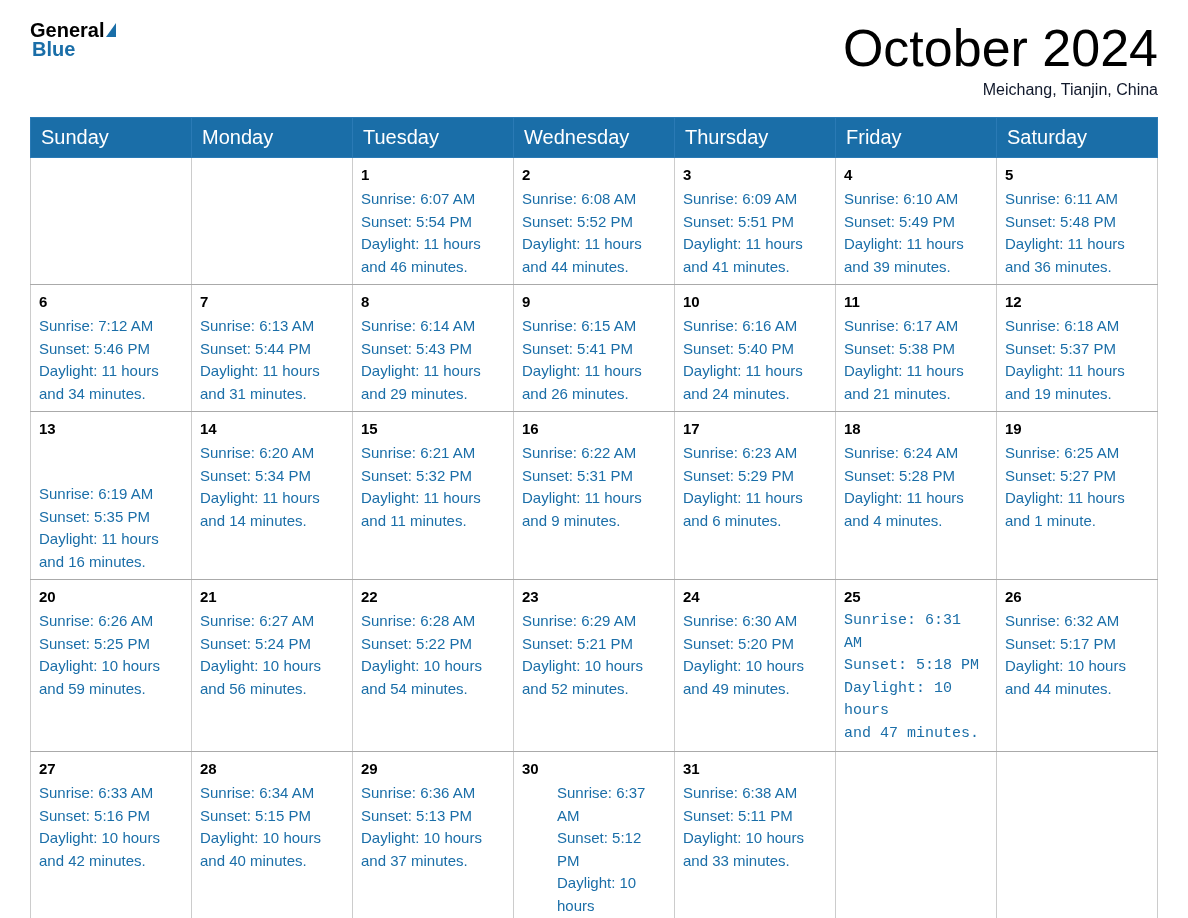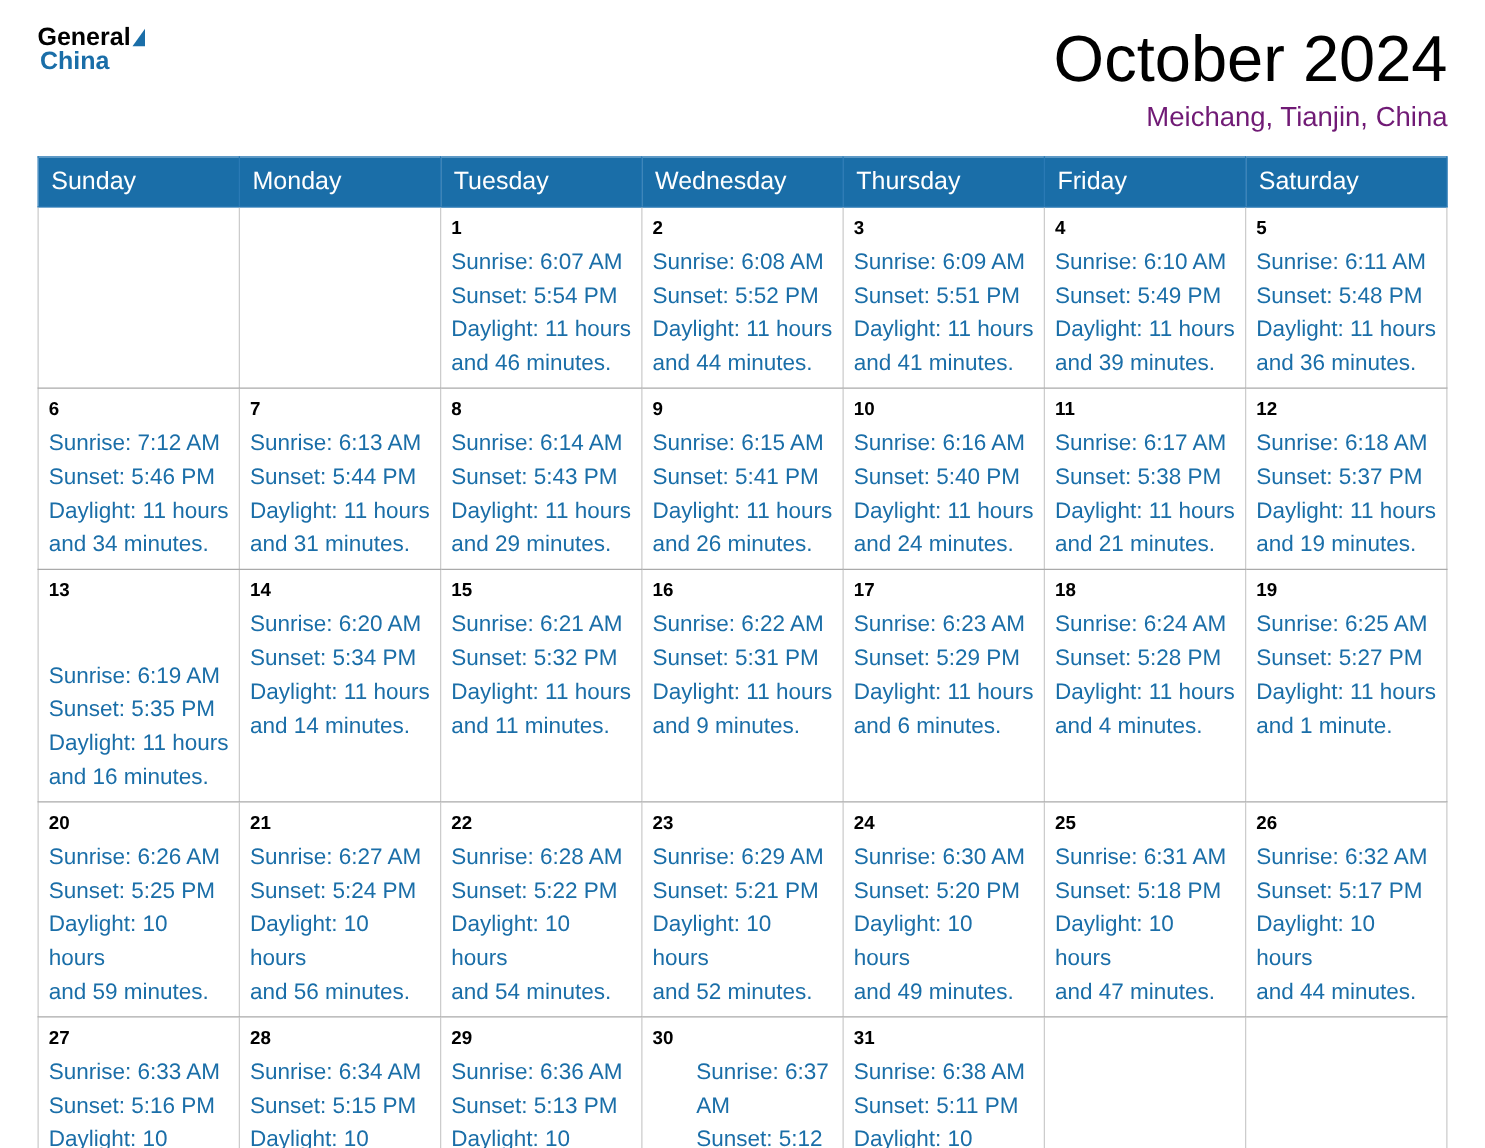--- a/index.html
+++ b/index.html
@@ -46,23 +46,23 @@
     .title-area {
       text-align: right;
     }
     .title-area h1 {
       font-size: 52px;
       font-weight: normal;
       color: #000;
       line-height: 1.1;
     }
     .title-area h2 {
-      font-size: 22px;
+      font-size: 16px;
       font-weight: normal;
-      color: #701a75;
+      color: #0f172a;
       margin-top: 4px;
     }
     .calendar {
       width: 100%;
       border-collapse: collapse;
       border: 1px solid #2a7ab5;
     }
     .calendar th {
       background-color: #1a6ea8;
       color: #fff;
@@ -84,40 +84,40 @@
     }
     .calendar td .day-number {
       font-size: 15px;
       font-weight: bold;
       color: #000;
       display: block;
       margin-bottom: 3px;
     }
     .calendar td .day-info {
       color: #1a6ea8;
-      font-size: 18px;
+      font-size: 15px;
       line-height: 1.5;
     }
     .calendar tr td {
       border-bottom: 1px solid #aaa;
     }
     .empty-cell {
       background: #fff;
     }
   </style>
 </head>
 <body>
 
 <div class="header-area">
   <div class="logo">
     <div style="display:flex; align-items:center;">
       <span class="logo-general">General</span>
       <span class="logo-triangle"></span>
     </div>
-    <div class="logo-blue-line">China</div>
+    <div class="logo-blue-line">Blue</div>
   </div>
   <div class="title-area">
     <h1>October 2024</h1>
     <h2>Meichang, Tianjin, China</h2>
   </div>
 </div>
 
 <table class="calendar">
   <thead>
     <tr>
@@ -303,21 +303,21 @@
         </td>
         <td>
           <span class="day-number">24</span>
           <div class="day-info" style="white-space: pre-line;">Sunrise: 6:30 AM
 Sunset: 5:20 PM
 Daylight: 10 hours
 and 49 minutes.</div>
         </td>
         <td>
           <span class="day-number">25</span>
-          <div class="day-info" style="white-space: pre-line;">Sunrise: 6:31 AM
+          <div class="day-info" style="white-space: pre-line; font-family: Liberation Mono, monospace;">Sunrise: 6:31 AM
 Sunset: 5:18 PM
 Daylight: 10 hours
 and 47 minutes.</div>
         </td>
         <td>
           <span class="day-number">26</span>
           <div class="day-info" style="white-space: pre-line;">Sunrise: 6:32 AM
 Sunset: 5:17 PM
 Daylight: 10 hours
 and 44 minutes.</div>

